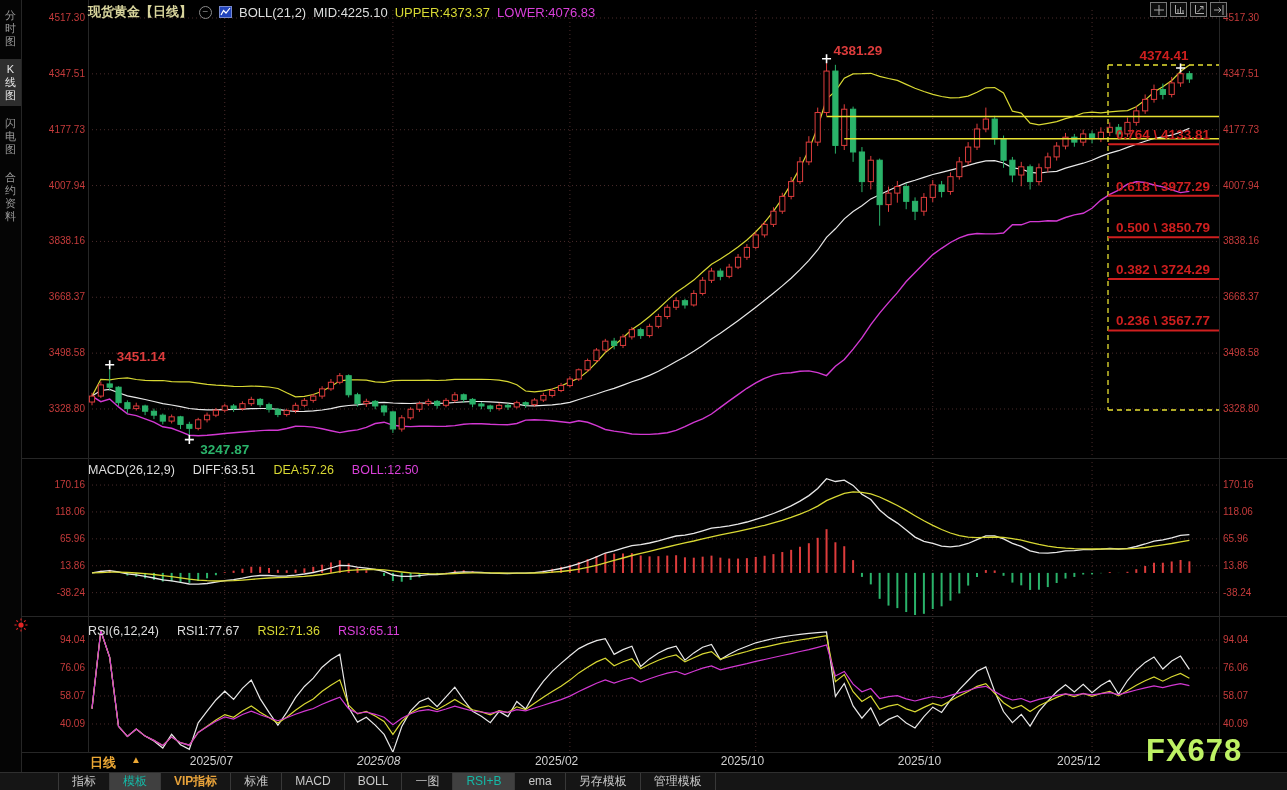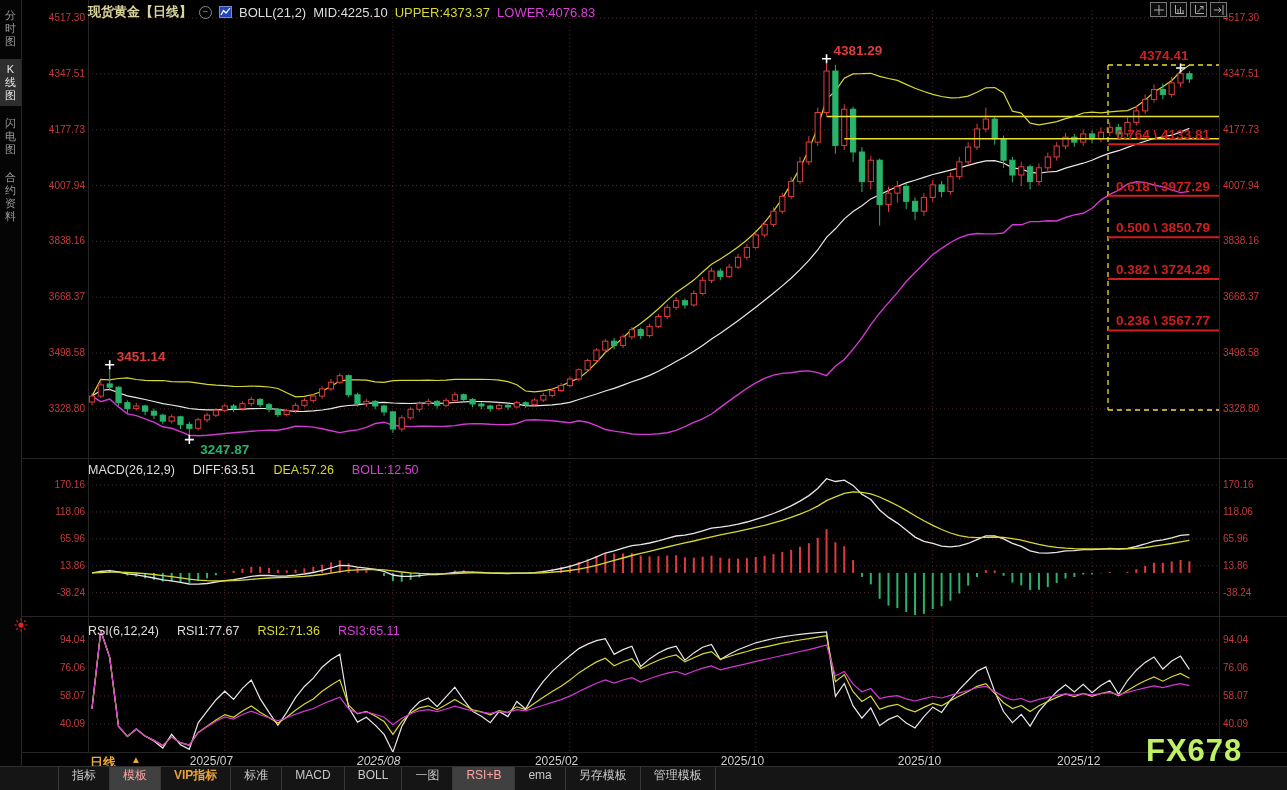--- a/index.html
+++ b/index.html
@@ -34,26 +34,26 @@
   .axis-lbl.l{left:30px;width:55px;text-align:right;}
   .axis-lbl.r{left:1223px;width:62px;text-align:left;}
   .month-lbl{position:absolute;top:754px;width:70px;text-align:left;font-size:12px;color:#d0d0d0;}
   
   #period-label{position:absolute;left:90px;top:754px;z-index:4;font-size:13px;font-weight:bold;
                 color:#eda834;display:flex;gap:15px;align-items:flex-start;}
   
   #watermark{position:absolute;left:1146px;top:733px;z-index:6;font-size:31px;font-weight:bold;
              color:#bef264;letter-spacing:1px;}
   
-  #bottom-bar{position:absolute;left:0;bottom:0;width:1287px;height:24px;background:#151515;
+  #bottom-bar{position:absolute;left:0;bottom:0;width:1287px;height:18px;background:#151515;
               border-top:1px solid #2f2f2f;z-index:5;display:flex;padding-left:58px;box-sizing:border-box;}
   .b-tab{font-size:12px;color:#c8c8c8;line-height:17px;padding:0 13px;border-right:1px solid #383838;
          white-space:nowrap;cursor:default;}
   .b-tab:first-child{border-left:1px solid #383838;}
-  .b-tab.sel{background:#404040;color:#fca5a5;}
+  .b-tab.sel{background:#404040;color:#14b8a6;}
   .b-tab.vip{color:#e8a33a;font-weight:bold;}
   #rsi-alert{position:absolute;left:13px;top:617px;z-index:4;}
 </style>
 </head>
 <body>
 
 <div id="app">
   <svg id="chart-svg" width="1287" height="790">
       <defs>
         <clipPath id="cm">

